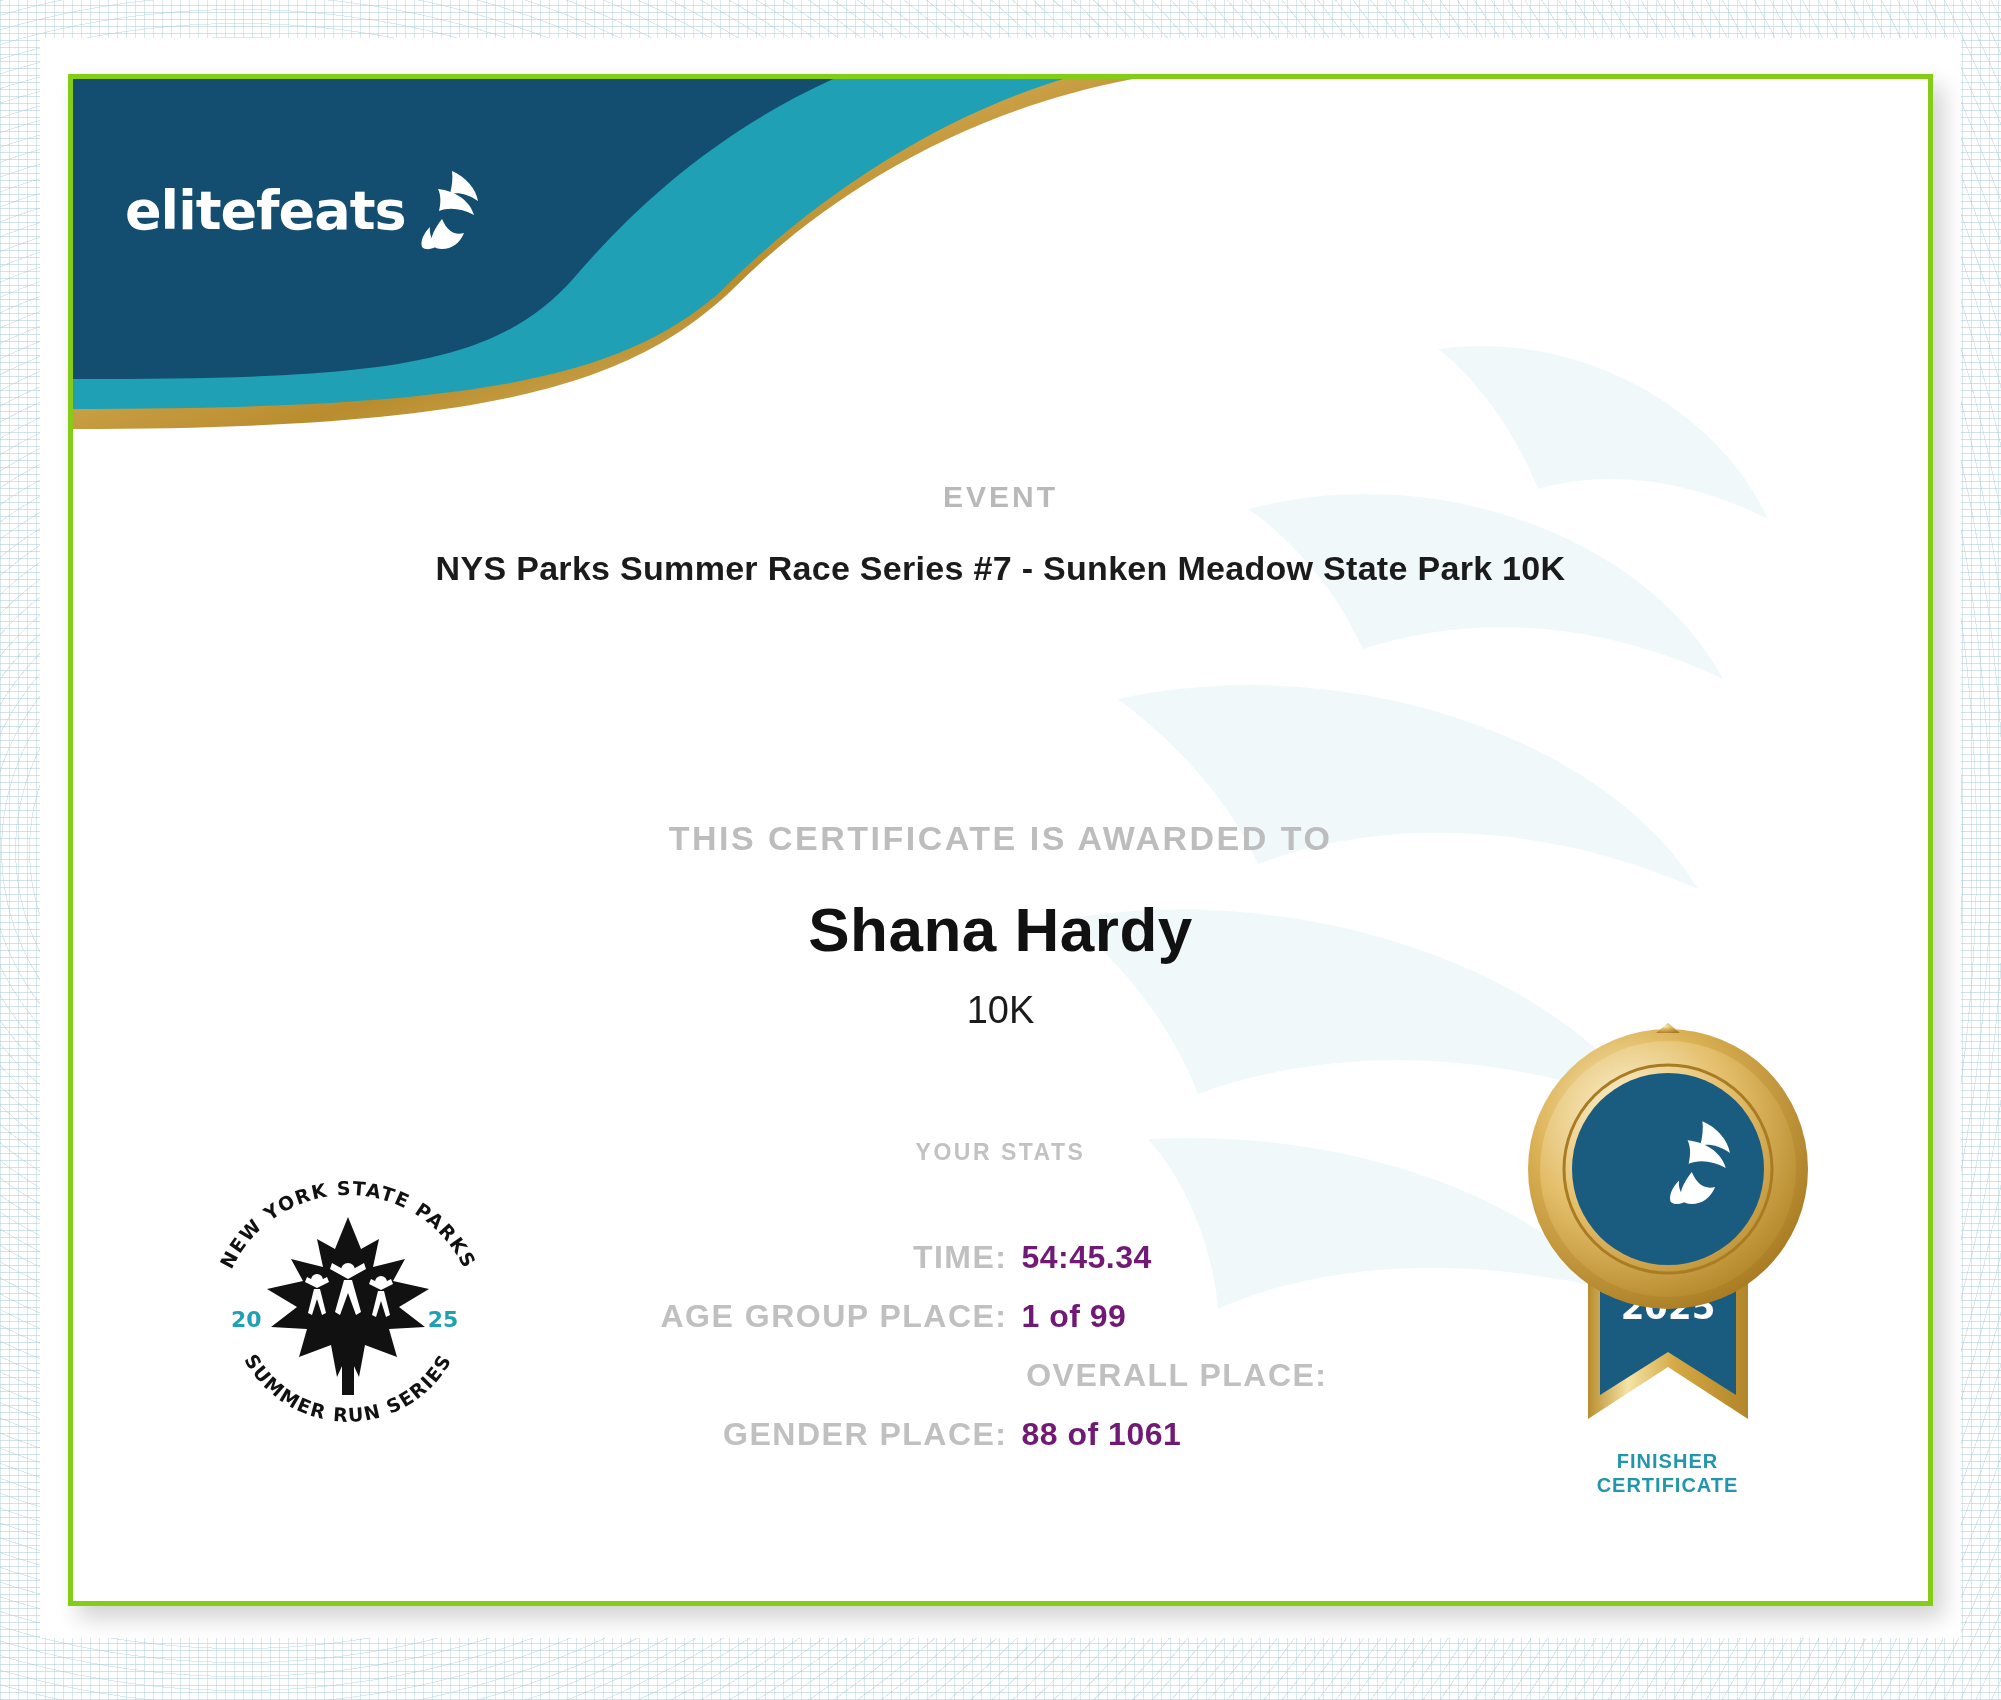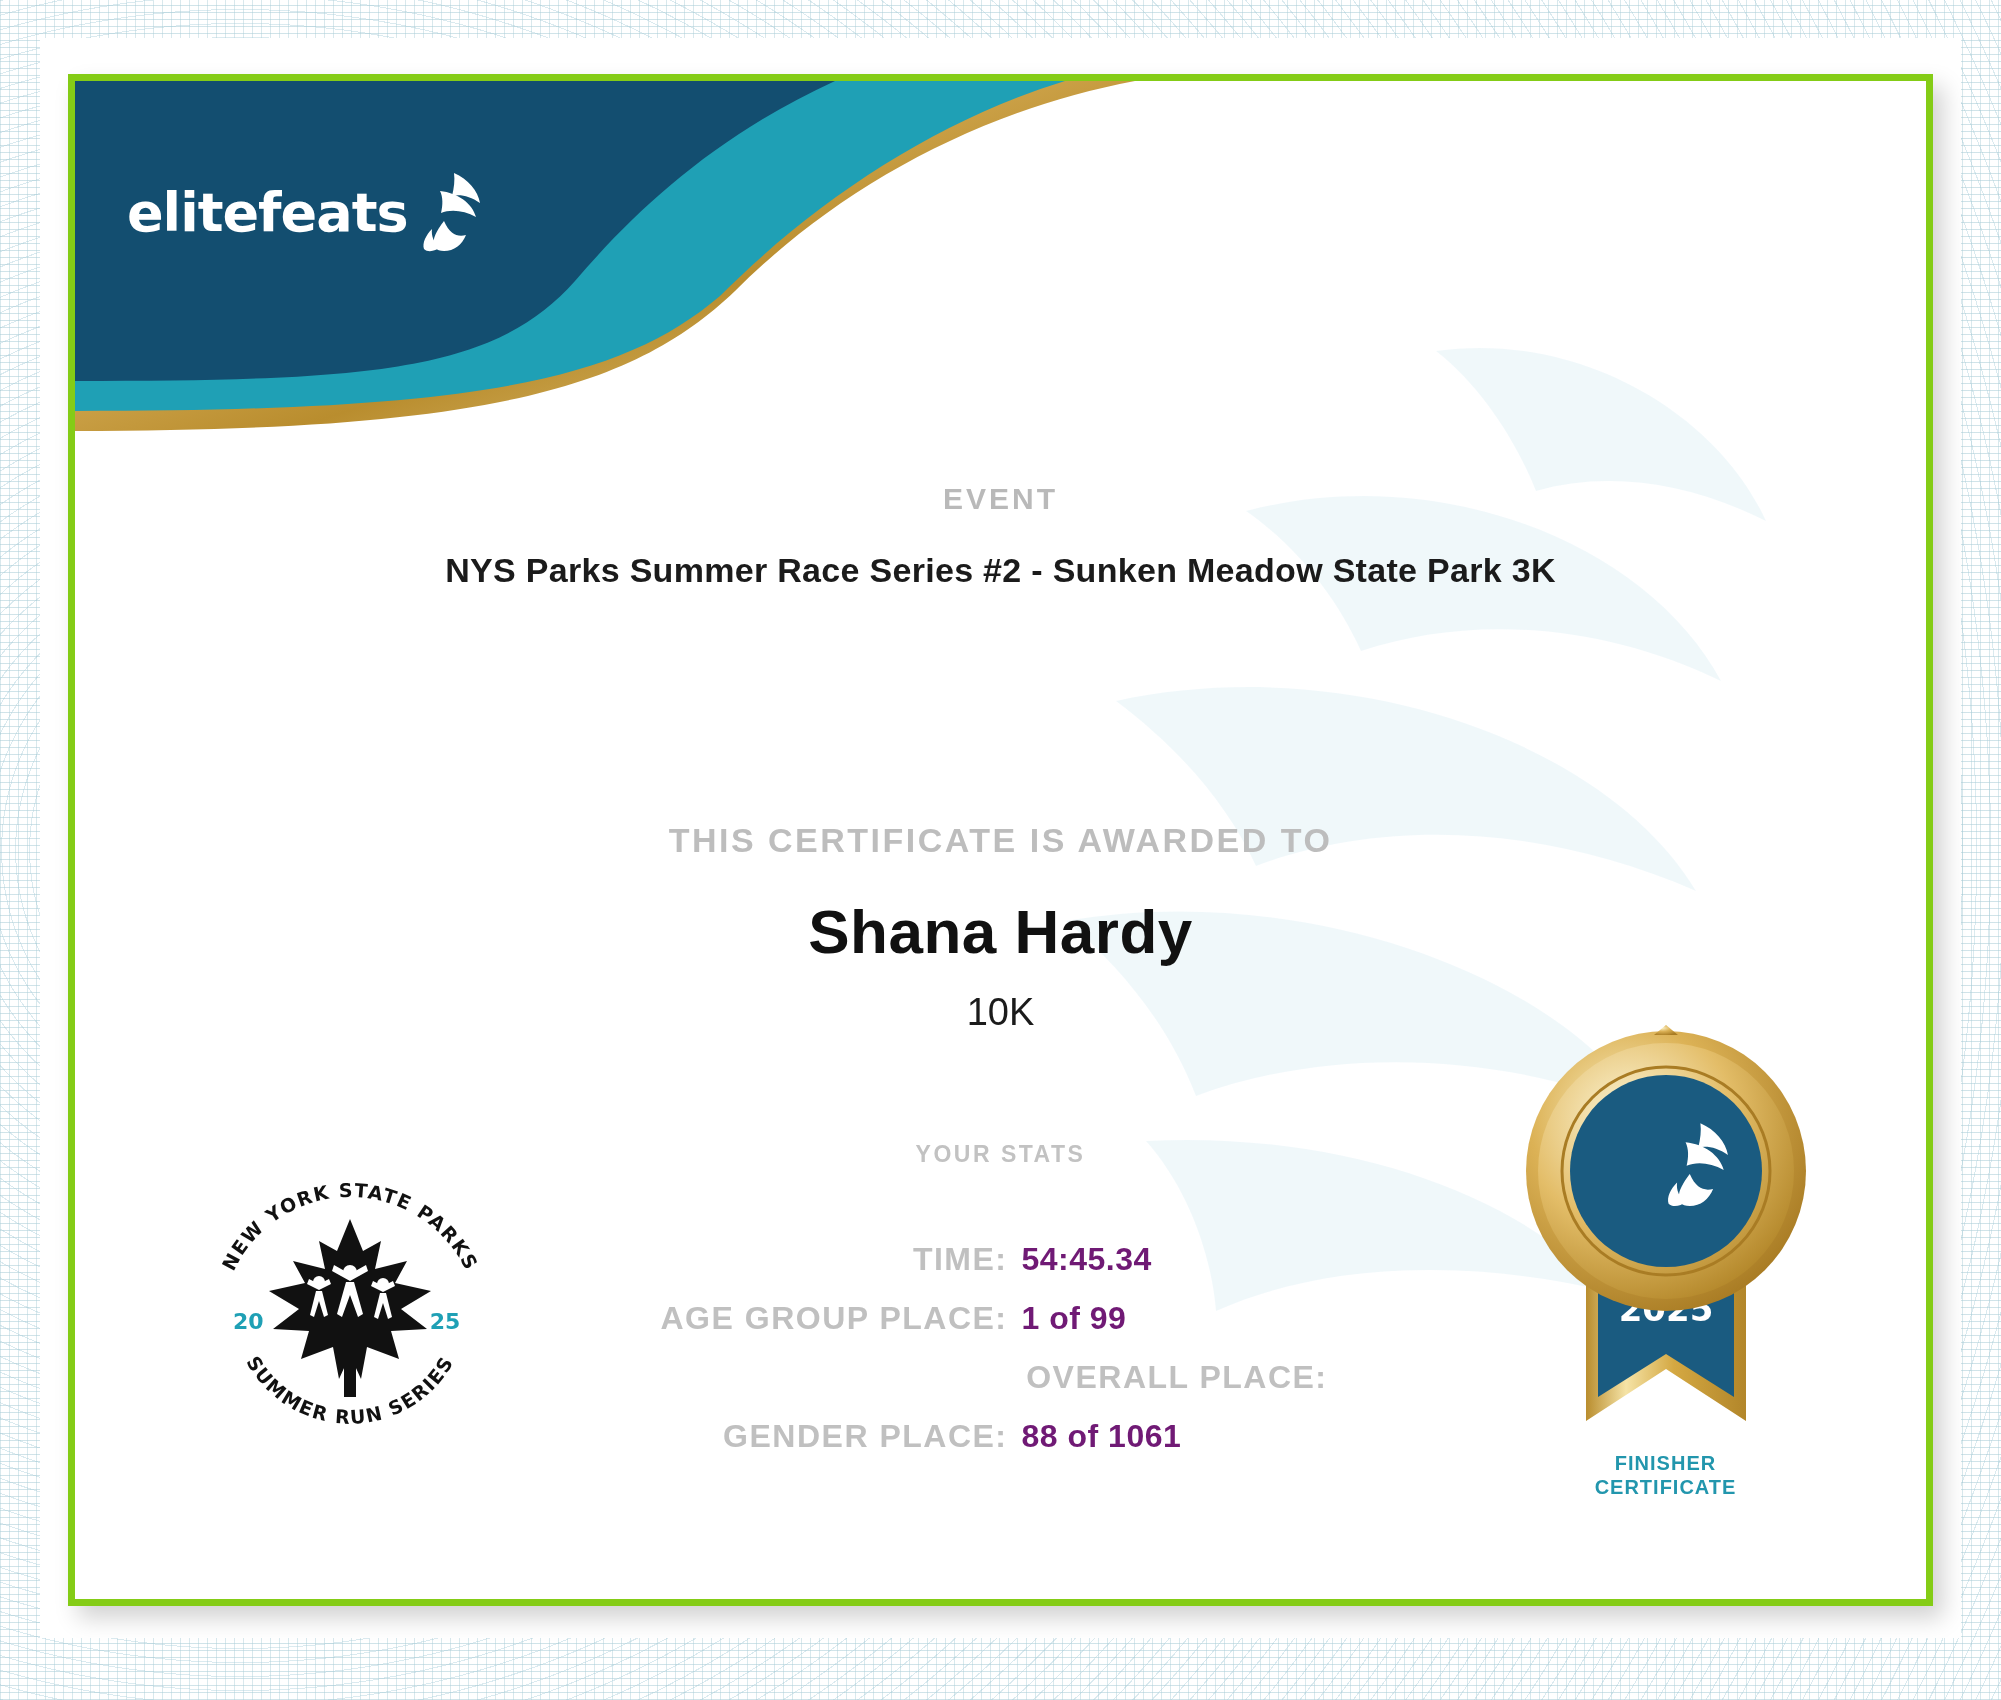--- a/index.html
+++ b/index.html
@@ -39,21 +39,21 @@
   }
 
   
   #certificate {
     position: absolute;
     left: 68px;
     top: 74px;
     width: 1865px;
     height: 1532px;
     background: #ffffff;
-    border: 7px solid #84cc16;
+    border: 5px solid #84cc16;
     box-sizing: border-box;
     box-shadow: 10px 12px 22px rgba(0,0,0,0.18);
     overflow: hidden;
   }
 
   
   #watermark {
     position: absolute;
     right: 60px;
     top: 100px;
@@ -236,21 +236,21 @@
         <g fill="#ffffff">
           <path d="M40 4 C54 10 64 22 66 34 C56 27 46 25 38 27 C40 19 41 11 40 4 Z"></path>
           <path d="M26 22 C44 24 58 34 62 48 C50 41 36 40 27 44 C29 36 29 28 26 22 Z"></path>
           <path d="M30 52 C30 52 22 62 20 70 C18 78 22 82 30 82 C40 82 48 76 52 66 C44 68 36 66 30 52 Z"></path>
           <path d="M18 60 C12 66 8 74 10 80 C14 84 22 82 26 78 C20 74 17 67 18 60 Z"></path>
         </g>
       </svg>
     </div>
 
     <div class="center-col" id="event-label">EVENT</div>
-    <div class="center-col" id="event-name">NYS Parks Summer Race Series #2 - Sunken Meadow State Park 3K</div>
+    <div class="center-col" id="event-name">NYS Parks Summer Race Series #7 - Sunken Meadow State Park 10K</div>
 
     <div class="center-col" id="recipient-name">Shana Hardy</div>
     <div class="center-col" id="awarded-label">THIS CERTIFICATE IS AWARDED TO</div>
     <div class="center-col" id="distance">10K</div>
 
     <div class="center-col" id="stats-label">YOUR STATS</div>
 
     <div id="stats-table">
       <div class="stat-row">
         <div class="stat-label">TIME:</div>

